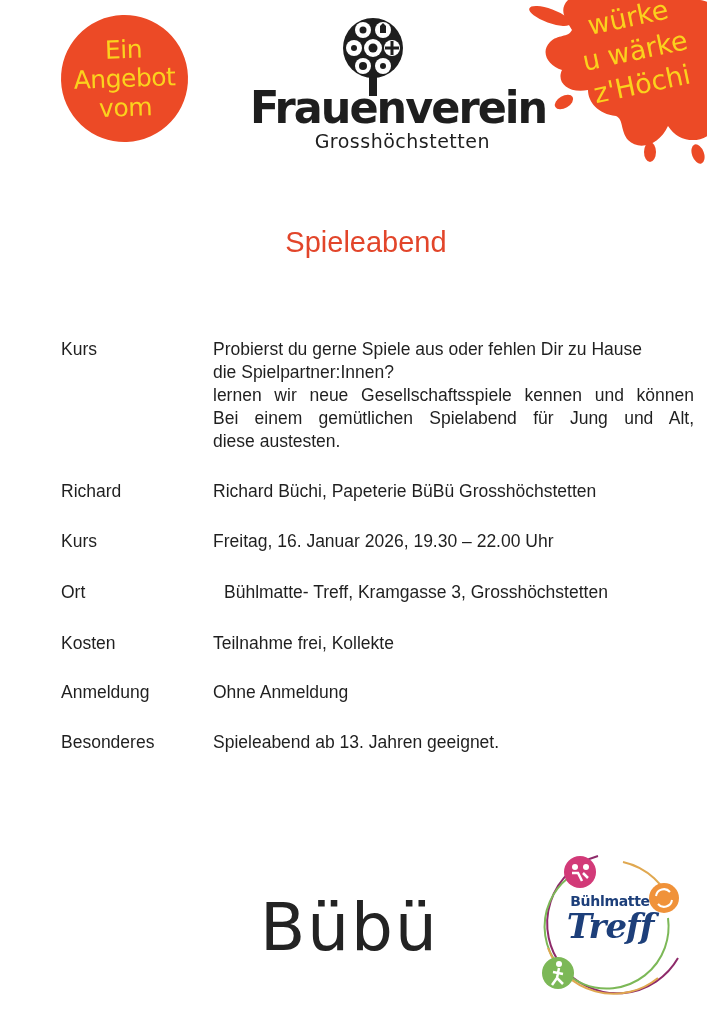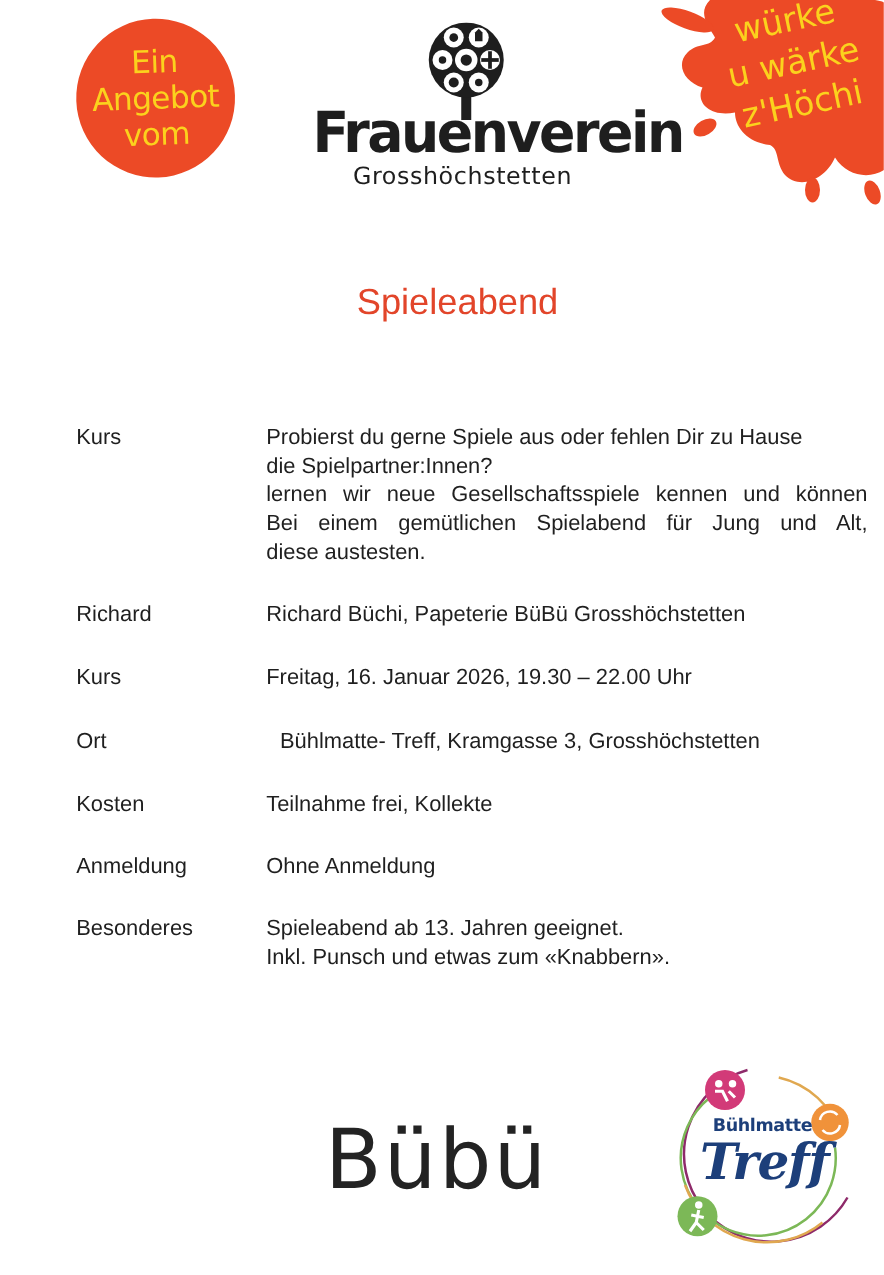--- a/index.html
+++ b/index.html
@@ -63,21 +63,21 @@
       font-size: 43px;
       letter-spacing: -2px;
       color: #1e1e1e;
       transform: scaleY(1.05);
     }
     .fv-subtitle {
       position: absolute;
       left: 0;
       top: 112px;
       width: 240px;
-      text-align: center;
+      text-align: right;
       font-family: "DejaVu Sans", sans-serif;
       font-size: 19px;
       letter-spacing: 0.5px;
       color: #1e1e1e;
     }
 
     
     .splash {
       position: absolute;
       left: 528px;
@@ -177,21 +177,21 @@
     }
     .treff-script {
       position: absolute;
       left: 560px;
       top: 906px;
       width: 100px;
       text-align: center;
       font-family: "DejaVu Serif", serif;
       font-style: italic;
       font-weight: bold;
-      font-size: 40px;
+      font-size: 34px;
       color: #1d3f7a;
       letter-spacing: -1px;
     }
   </style>
 </head>
 <body>
 
 <div class="badge-circle">
   <span>Ein</span>
   <span>Angebot</span>
@@ -285,21 +285,20 @@
     <div class="label">Anmeldung</div>
     <div class="value">
       <span>Ohne Anmeldung</span>
     </div>
   </div>
 
   <div class="row row-besonderes">
     <div class="label">Besonderes</div>
     <div class="value">
       <span>Spieleabend ab 13. Jahren geeignet.</span>
-      <span>Inkl. Punsch und etwas zum «Knabbern».</span>
     </div>
   </div>
 </div>
 
 <div class="bubu-logo">Bübü</div>
 
 <svg class="treff-logo" viewBox="0 0 160 155">
   <path d="M70 8 A70 70 0 1 0 150 110" fill="none" stroke="#8e2a6a" stroke-width="2"></path>
   <path d="M40 30 A62 62 0 1 0 140 70" fill="none" stroke="#7cb857" stroke-width="2"></path>
   <path d="M95 14 A68 68 0 0 1 145 60" fill="none" stroke="#e0a850" stroke-width="2"></path>

